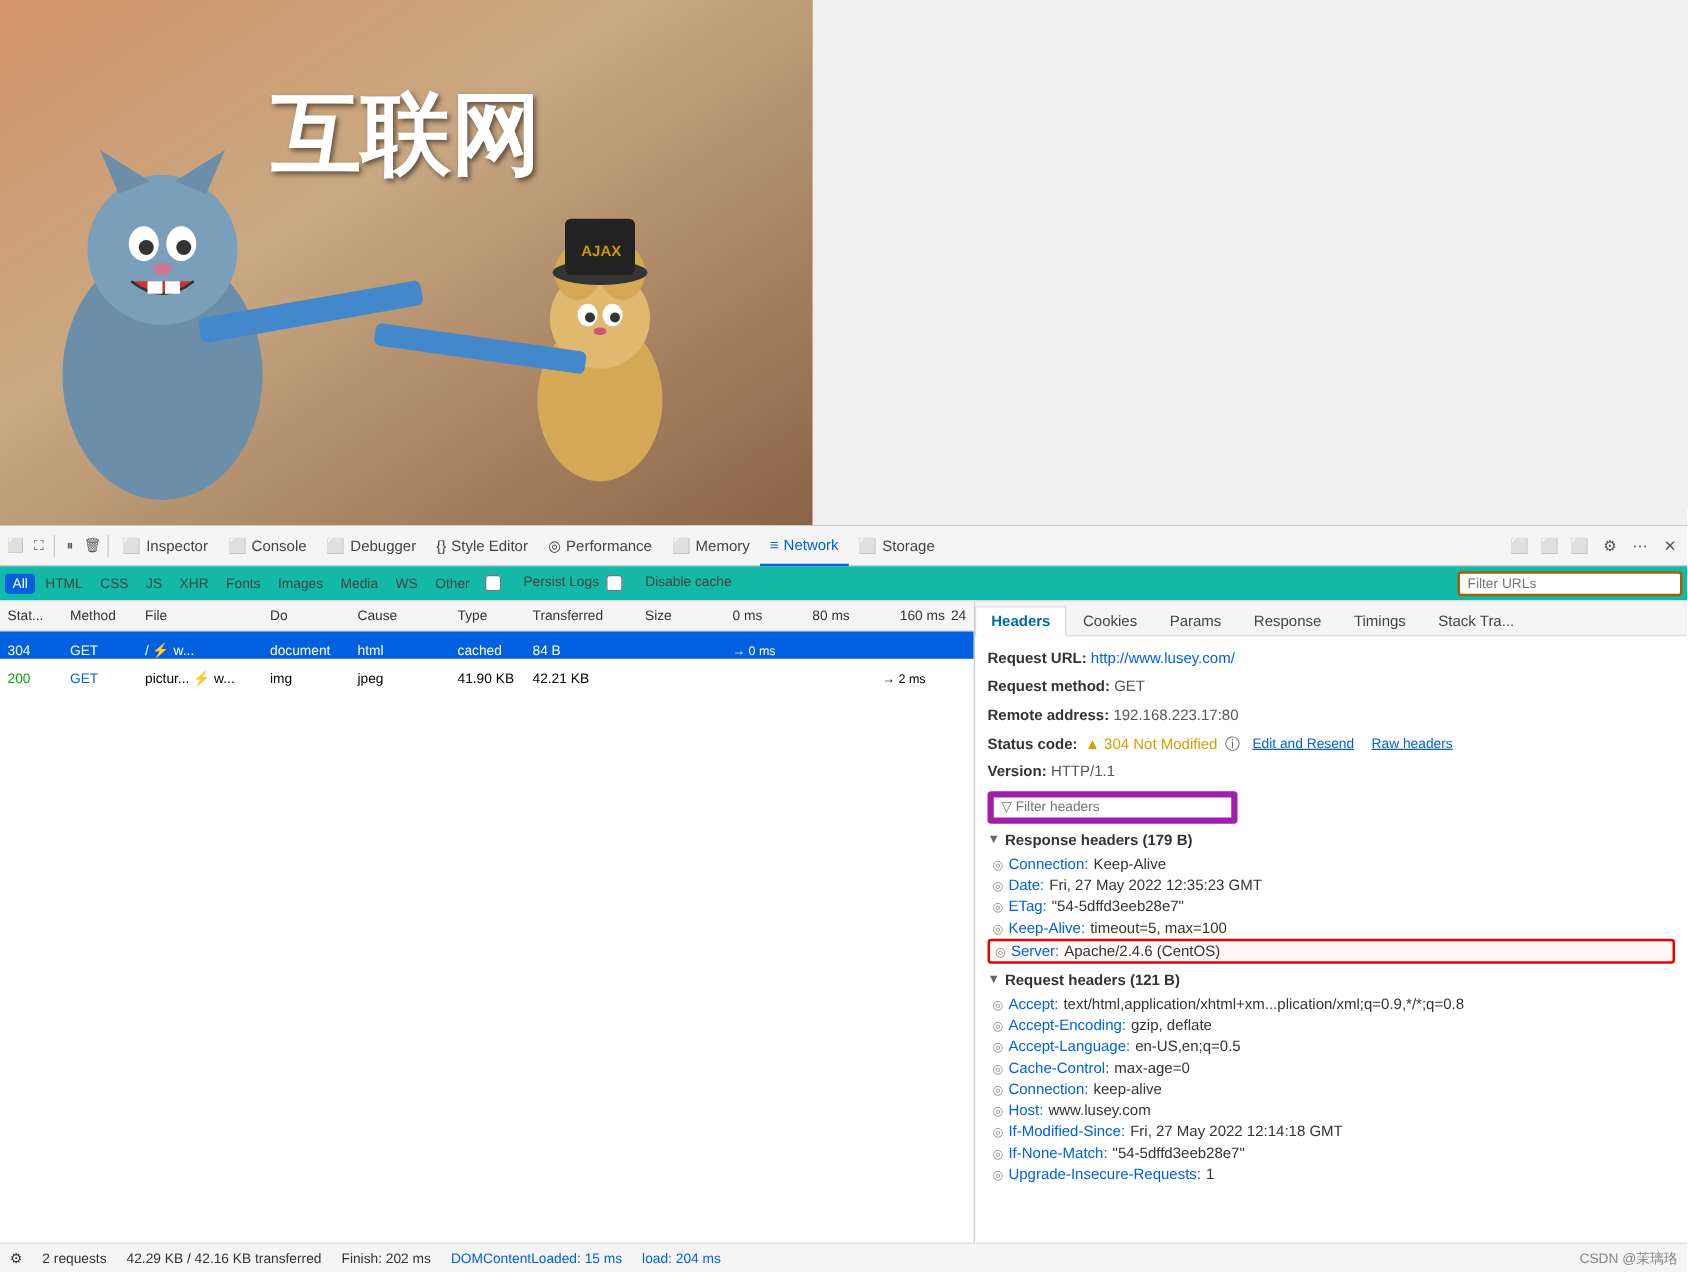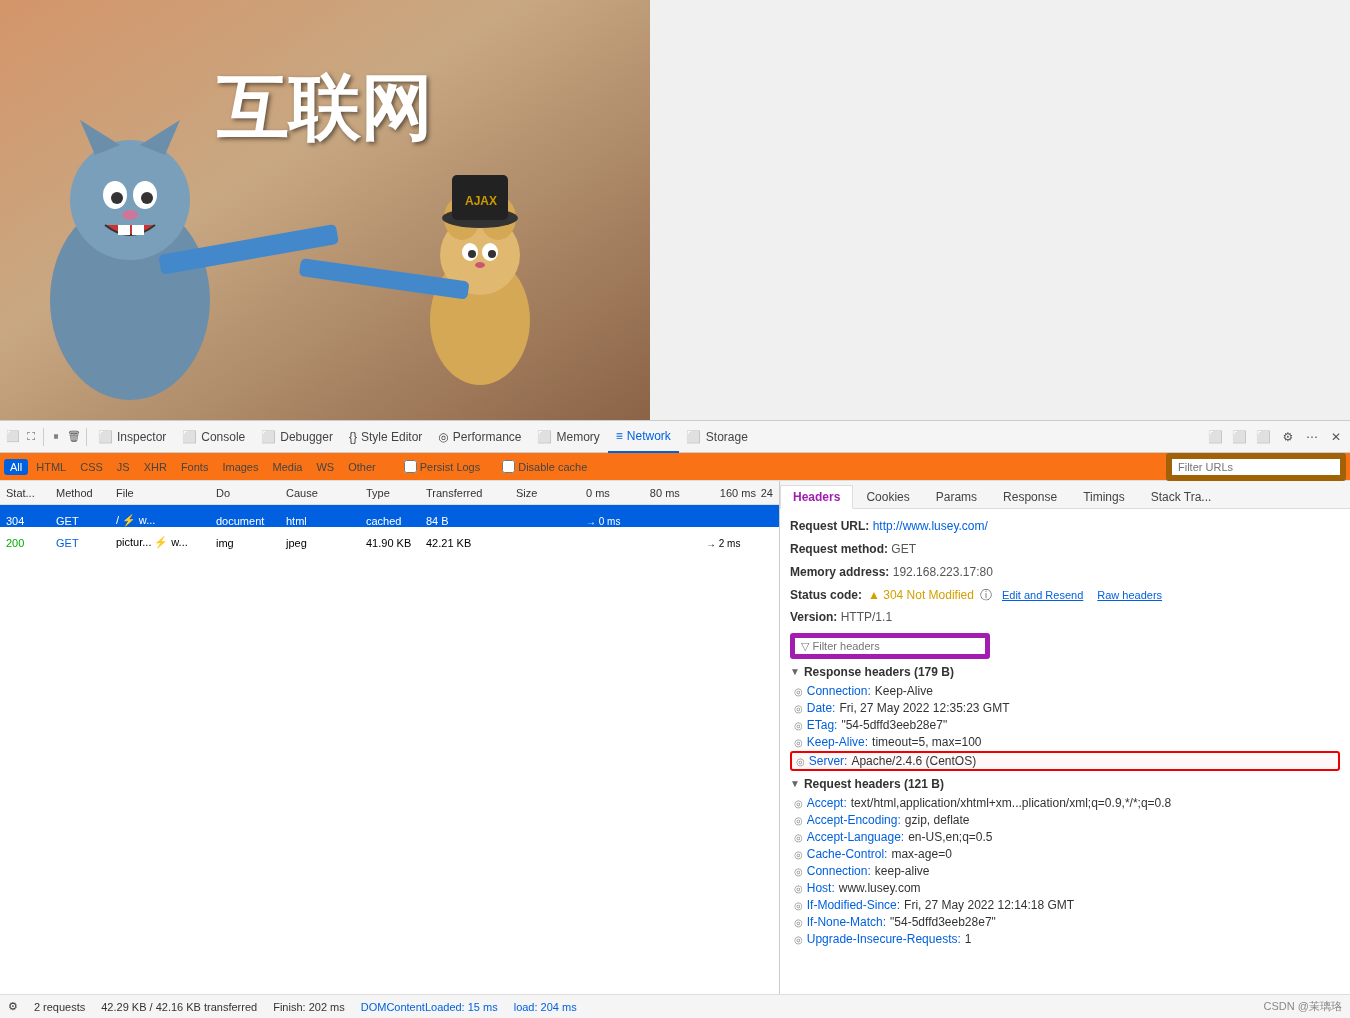--- a/index.html
+++ b/index.html
@@ -41,32 +41,32 @@
     .toolbar-tab {
       display: flex; align-items: center; padding: 0 8px; height: 32px;
       cursor: pointer; font-size: 12px; color: #444; white-space: nowrap; gap: 4px;
     }
     .toolbar-tab.active { color: #0060df; border-bottom: 2px solid #0060df; }
     .toolbar-right { margin-left: auto; display: flex; align-items: center; gap: 4px; }
     .toolbar-right-icon { width: 20px; height: 20px; display: flex; align-items: center; justify-content: center; cursor: pointer; color: #555; font-size: 12px; }
 
     
     .devtools-subtoolbar {
-      display: flex; align-items: center; background: #f97316;
+      display: flex; align-items: center; background: #14b8a6;
       border-bottom: 1px solid #ddd; height: 28px; padding: 0 4px; gap: 2px;
     }
     .sub-btn {
       padding: 2px 6px; font-size: 11px; cursor: pointer; border-radius: 2px;
       color: #444; border: none; background: none;
     }
     .sub-btn.active { background: #0060df; color: white; border-radius: 3px; }
-    .checkbox-label { display: flex; align-items: center; gap: 3px; font-size: 11px; color: #444; margin-left: 20px; cursor: pointer; }
+    .checkbox-label { display: flex; gap: 18px; font-size: 11px; color: #444; margin-left: 4px; cursor: pointer; }
     .filter-input-wrap { margin-left: auto; display: flex; align-items: center; }
     .filter-input {
-      border: 6px solid #a16207; padding: 2px 6px; font-size: 11px;
+      border: 2px solid #a16207; padding: 2px 6px; font-size: 11px;
       border-radius: 3px; width: 180px; outline: none;
     }
 
     
     .devtools-body { display: flex; flex: 1; overflow: hidden; }
     .network-table { width: 780px; display: flex; flex-direction: column; border-right: 1px solid #ccc; }
     .table-header {
       display: flex; background: #f5f5f5; border-bottom: 1px solid #ddd;
       height: 24px; align-items: center; font-size: 11px; color: #333; font-weight: normal;
     }
@@ -102,21 +102,21 @@
     
     .headers-tabs {
       display: flex; border-bottom: 1px solid #ddd; background: #f5f5f5;
       height: 28px; align-items: flex-end;
     }
     .header-tab {
       padding: 4px 12px; font-size: 12px; cursor: pointer; color: #444;
       border: 1px solid transparent; border-bottom: none;
     }
     .header-tab.active {
-      background: white; border-color: #ddd; color: #a21caf; font-weight: bold;
+      background: white; border-color: #ddd; color: #0369a1; font-weight: bold;
       border-bottom: 1px solid white; margin-bottom: -1px;
     }
 
     
     .headers-content { flex: 1; overflow-y: auto; padding: 8px 10px; font-size: 12px; }
 
     .info-row { margin-bottom: 4px; line-height: 1.6; }
     .info-label { font-weight: bold; color: #333; }
     .info-value { color: #555; }
     .info-value.url { color: #0060df; }
@@ -373,21 +373,21 @@
             <span class="info-label">Request URL:</span>
             <span class="info-value url">http://www.lusey.com/</span>
           </div>
 
           <div class="info-row">
             <span class="info-label">Request method:</span>
             <span class="info-value">GET</span>
           </div>
 
           <div class="info-row">
-            <span class="info-label">Memory address:</span>
+            <span class="info-label">Remote address:</span>
             <span class="info-value">192.168.223.17:80</span>
           </div>
 
           <div class="status-row">
             <span class="info-label">Status code:</span>
             <span class="status-code">▲ 304 Not Modified</span>
             <span style="cursor:pointer; color:#666;">ⓘ</span>
             <button class="action-btn">Edit and Resend</button>
             <button class="action-btn">Raw headers</button>
           </div>

